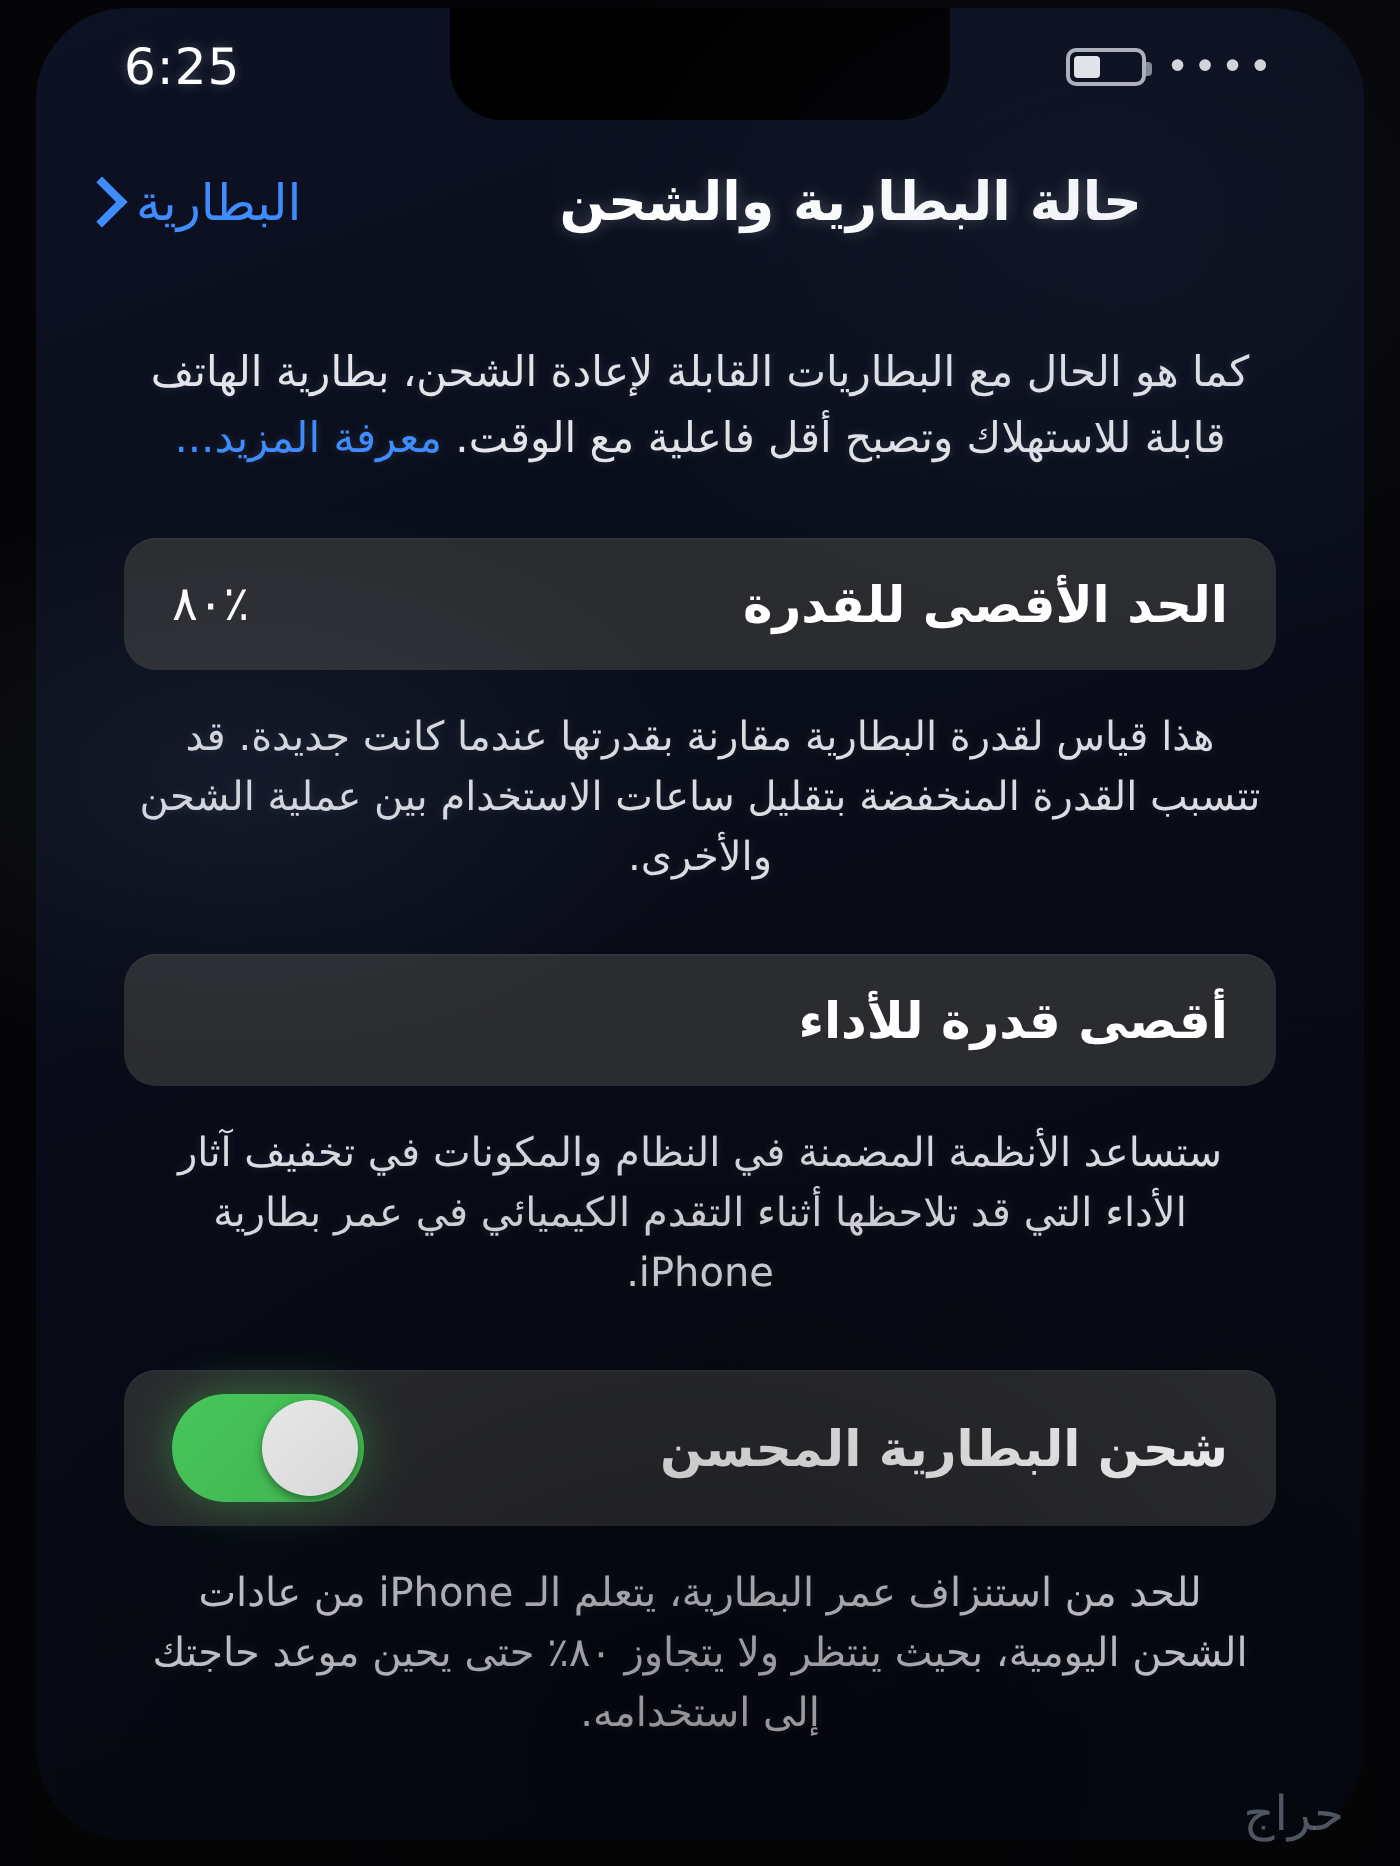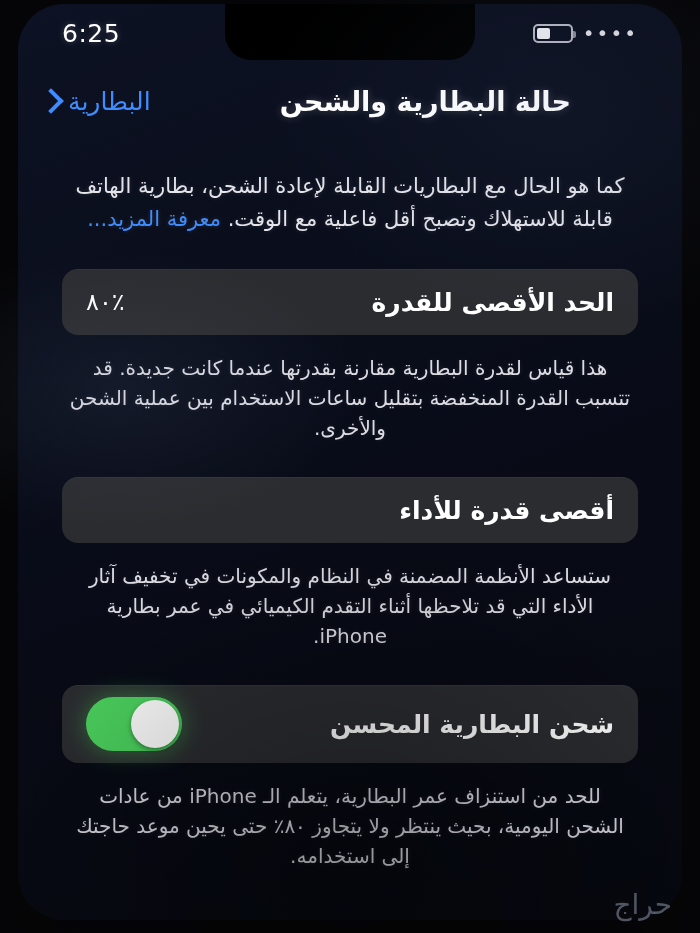--- a/index.html
+++ b/index.html
@@ -241,21 +241,21 @@
   .card.toggle-card {
     min-height: 78px;
   }
 
   
   .watermark {
     position: absolute;
     right: 28px;
     bottom: 12px;
     color: rgba(140,150,170,0.55);
-    font-size: 28px;
+    font-size: 24px;
     letter-spacing: 1px;
     z-index: 60;
   }
 </style>
 </head>
 <body>
 
 <div class="photo">
   <div class="screen">
 

